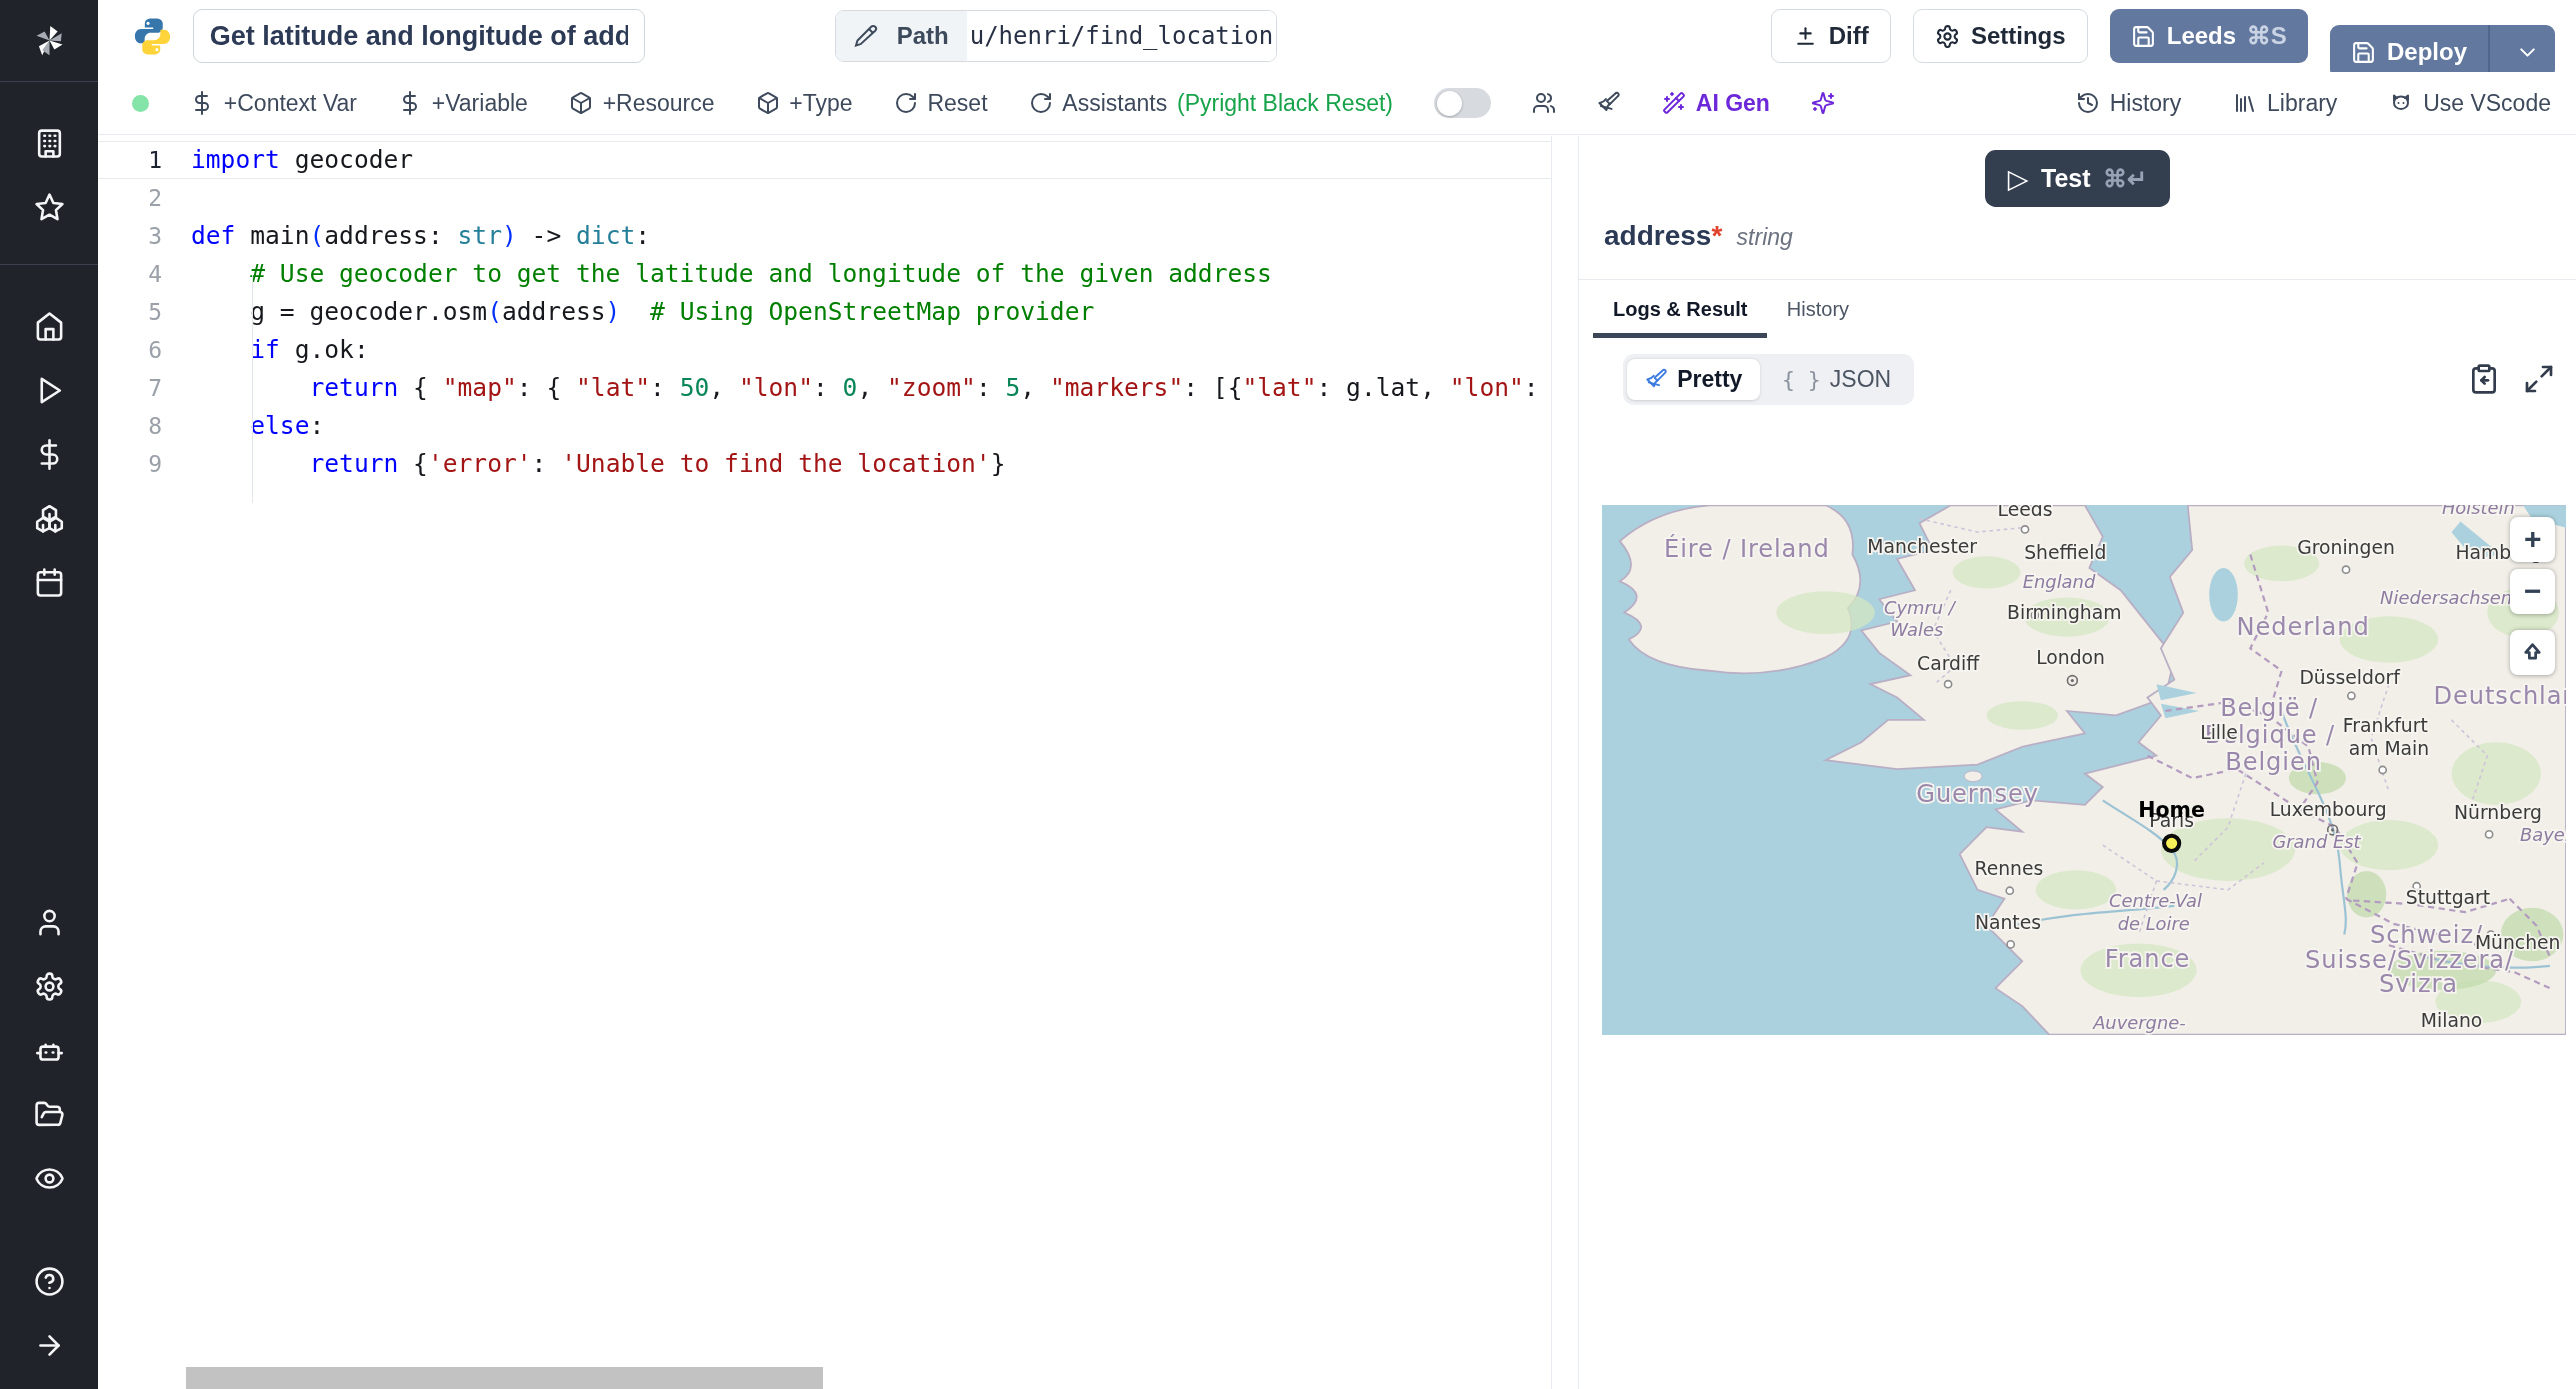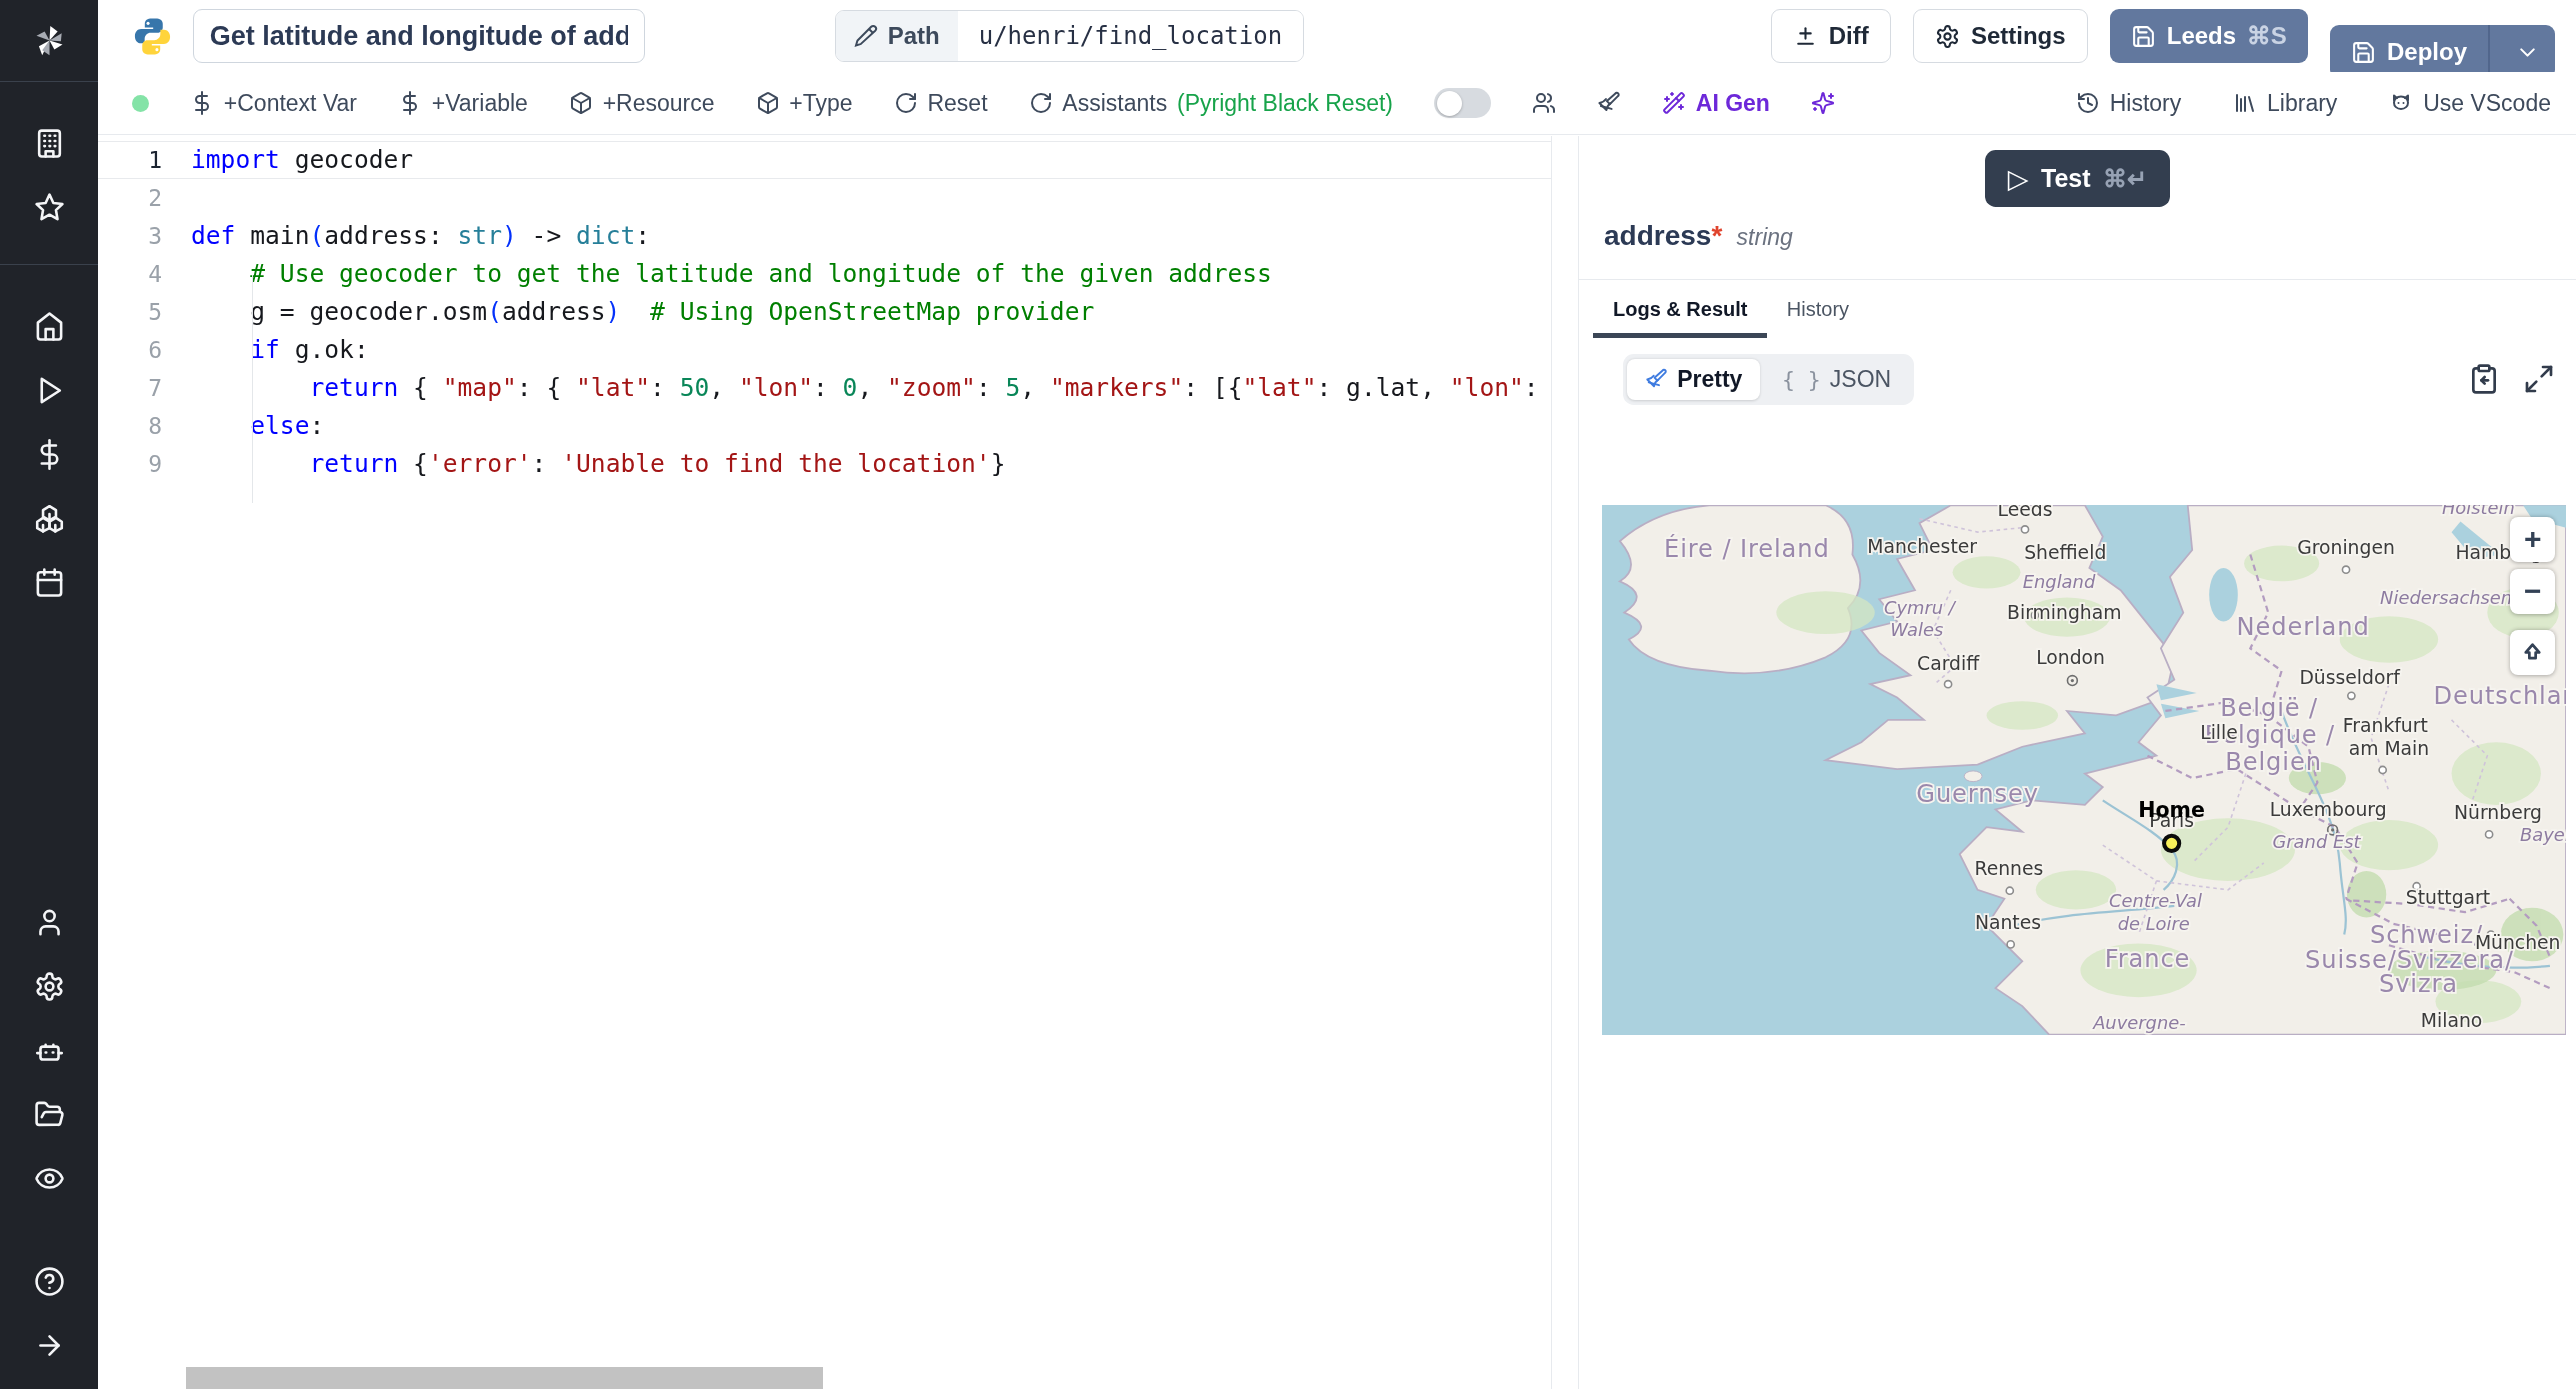--- a/index.html
+++ b/index.html
@@ -17,23 +17,23 @@
   #sb-foot { position:absolute; bottom:12.5px; left:0; width:98px; }
   .sb-item { width:64px; height:64px; display:flex; align-items:center; justify-content:center; color:#f4f5f7; cursor:pointer; }
   .sb-item svg { width:31px; height:31px; stroke:#f4f5f7; stroke-width:2; fill:none; stroke-linecap:round; stroke-linejoin:round; }
 
   
   #header { position:absolute; left:98px; top:0; width:2478px; height:72px; background:#fff; display:flex; align-items:center; }
   #py-icon { width:41px; height:41px; margin-left:34px; }
   #script-name { margin-left:19.7px; width:452px; height:54px; border:1.8px solid #cfd6de; border-radius:9px;
     font-size:27px; font-weight:bold; color:#2c3a55; padding:0 16px; outline:none; font-family:"Liberation Sans",sans-serif; }
   #path-group { margin-left:190px; height:52px; display:flex; align-items:stretch; border:1.8px solid #d6dbe1; border-radius:9px; overflow:hidden; }
-  #path-left { background:#f1f4f7; display:flex; align-items:center; gap:10px; padding:0 18px; color:#3d4a5c; font-size:24px; font-weight:600; }
+  #path-left { background:#f1f4f7; display:flex; align-items:center; gap:19px; padding:0 18px; color:#3d4a5c; font-size:24px; font-weight:600; }
   #path-left svg { width:24px; height:24px; stroke:#3d4a5c; stroke-width:2; fill:none; }
-  #path-value { display:flex; align-items:center; padding:0 21px; font-size:24px; color:#273044; background:#fff; }
+  #path-value { display:flex; align-items:center; padding:0 3px; font-size:24px; color:#273044; background:#fff; }
   #header-right { position:absolute; right:21.5px; top:9px; display:flex; gap:21.5px; }
   .hbtn { height:54px; border:1.8px solid #d6dbe1; border-radius:9px; background:#fff; display:flex; align-items:center;
     gap:10.7px; padding:0 21.5px; font-size:24px; font-weight:600; color:#1f2937; cursor:pointer; }
   .hbtn svg { width:25px; height:25px; stroke:#1f2937; stroke-width:2; fill:none; stroke-linecap:round; stroke-linejoin:round; }
   .hbtn-fill { background:#62789e; border:none; color:#fff; }
   .hbtn-fill svg { stroke:#fff; }
   .kbd-dim { color:#c9d3e4; font-weight:600; }
   #deploy-btn { padding-right:0;margin-top:16px; }
   #deploy-split { width:1.8px; background:#51668c; height:54px; margin-left:10.7px; }
   #deploy-chevron { padding:0 14.3px; display:flex; align-items:center; }

